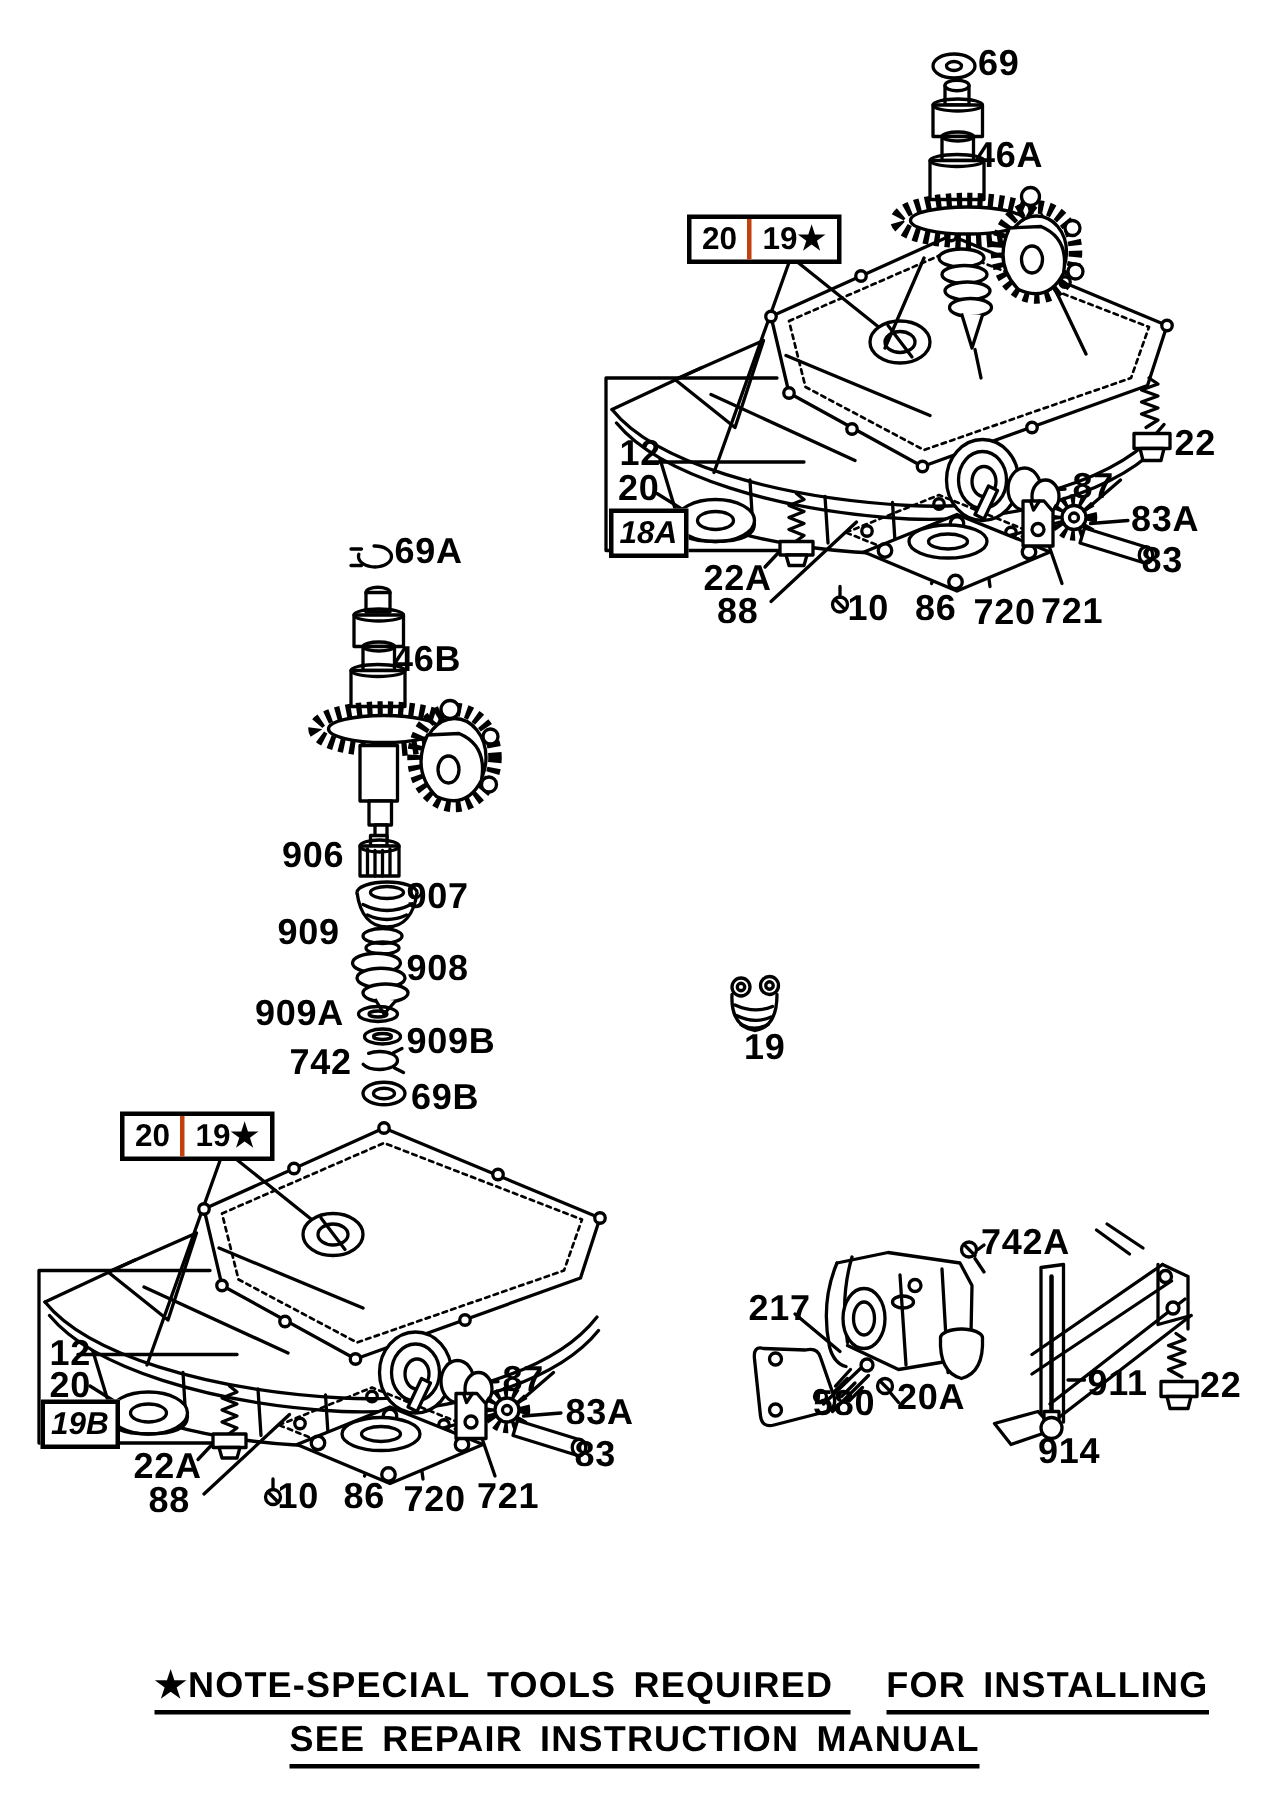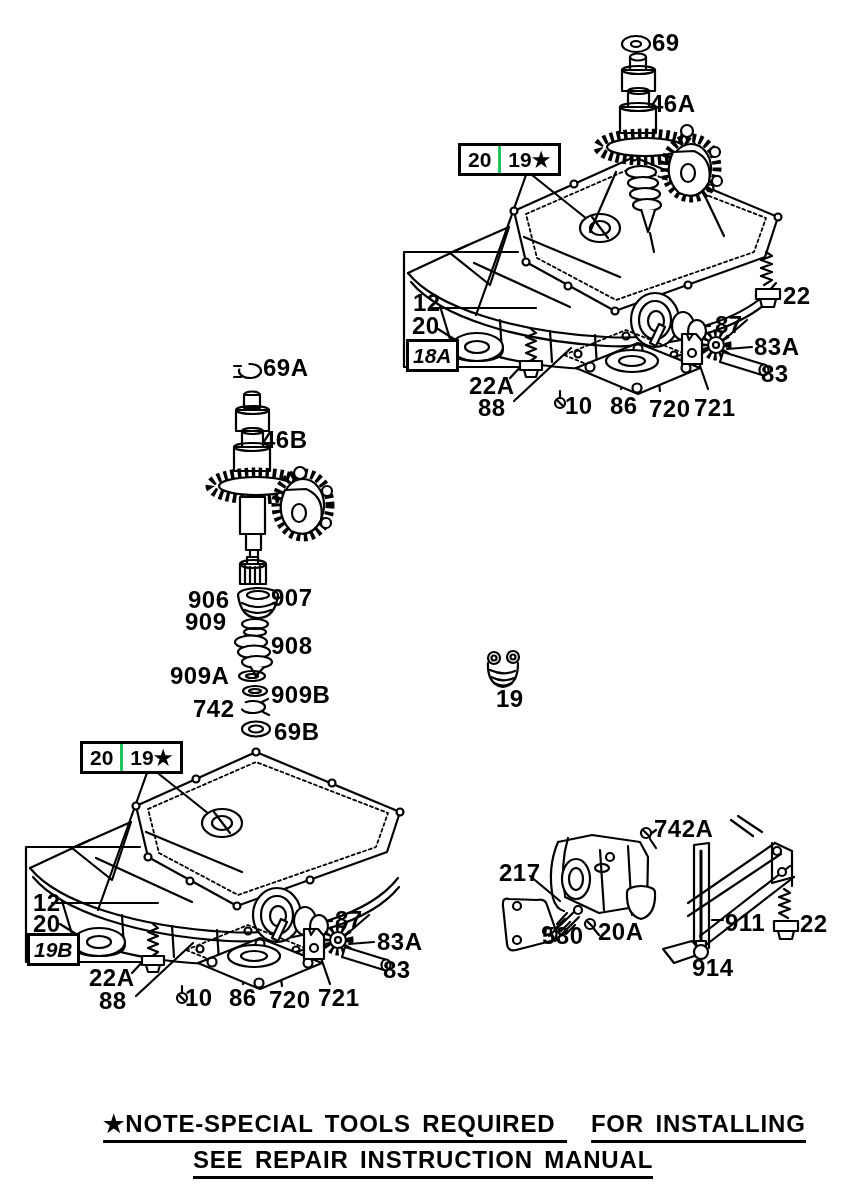--- a/index.html
+++ b/index.html
@@ -9,21 +9,21 @@
   .s{stroke:#000;fill:none;stroke-width:2.2;stroke-linecap:round;stroke-linejoin:round;}
   .f{stroke:#000;fill:#fff;stroke-width:2.2;stroke-linejoin:round;}
   .d{stroke-dasharray:3 3;stroke-width:1.8;}
   .teeth{stroke:#000;fill:none;stroke-width:9;stroke-dasharray:3.5 3.5;}
   .teeth2{stroke:#000;fill:none;stroke-width:7;stroke-dasharray:3 3;}
   .lbl{position:absolute;font-weight:bold;font-size:24px;line-height:1;white-space:nowrap;
        letter-spacing:.5px;}
   .refbox{position:absolute;display:flex;border:3px solid #000;background:#fff;
           font-weight:bold;font-size:21px;line-height:1;}
   .refbox .cell{padding:3px 7px;}
-  .refbox .cell + .cell{border-left:3px solid #22c55e;}
+  .refbox .cell + .cell{border-left:3px solid #c2410c;}
   .pbox{position:absolute;border:3px solid #000;background:#fff;font-weight:bold;
         font-size:21px;line-height:1;padding:3px 4px;font-style:italic;}
   .note{position:absolute;font-weight:bold;font-size:24px;line-height:1.2;
         letter-spacing:.8px;word-spacing:4px;white-space:nowrap;}
   .u{border-bottom:3px solid #000;padding-bottom:3px;}
   .gap{margin-left:24px;}
 </style>
 </head>
 <body>
 
@@ -272,21 +272,21 @@
   <div class="lbl" style="left:761px;top:362px">83</div>
   <div class="lbl" style="left:469px;top:374px">22A</div>
   <div class="lbl" style="left:478px;top:396px">88</div>
   <div class="lbl" style="left:565px;top:394px">10</div>
   <div class="lbl" style="left:610px;top:394px">86</div>
   <div class="lbl" style="left:649px;top:397px">720</div>
   <div class="lbl" style="left:694px;top:396px">721</div>
 
   <div class="lbl" style="left:263px;top:356px">69A</div>
   <div class="lbl" style="left:262px;top:428px">46B</div>
-  <div class="lbl" style="left:188px;top:588px">906</div>
+  <div class="lbl" style="left:188px;top:559px">906</div>
   <div class="lbl" style="left:271px;top:586px">907</div>
   <div class="lbl" style="left:185px;top:610px">909</div>
   <div class="lbl" style="left:271px;top:634px">908</div>
   <div class="lbl" style="left:170px;top:664px">909A</div>
   <div class="lbl" style="left:271px;top:683px">909B</div>
   <div class="lbl" style="left:193px;top:697px">742</div>
   <div class="lbl" style="left:274px;top:720px">69B</div>
 
   <div class="refbox" style="left:80px;top:741px">
     <span class="cell">20</span>

